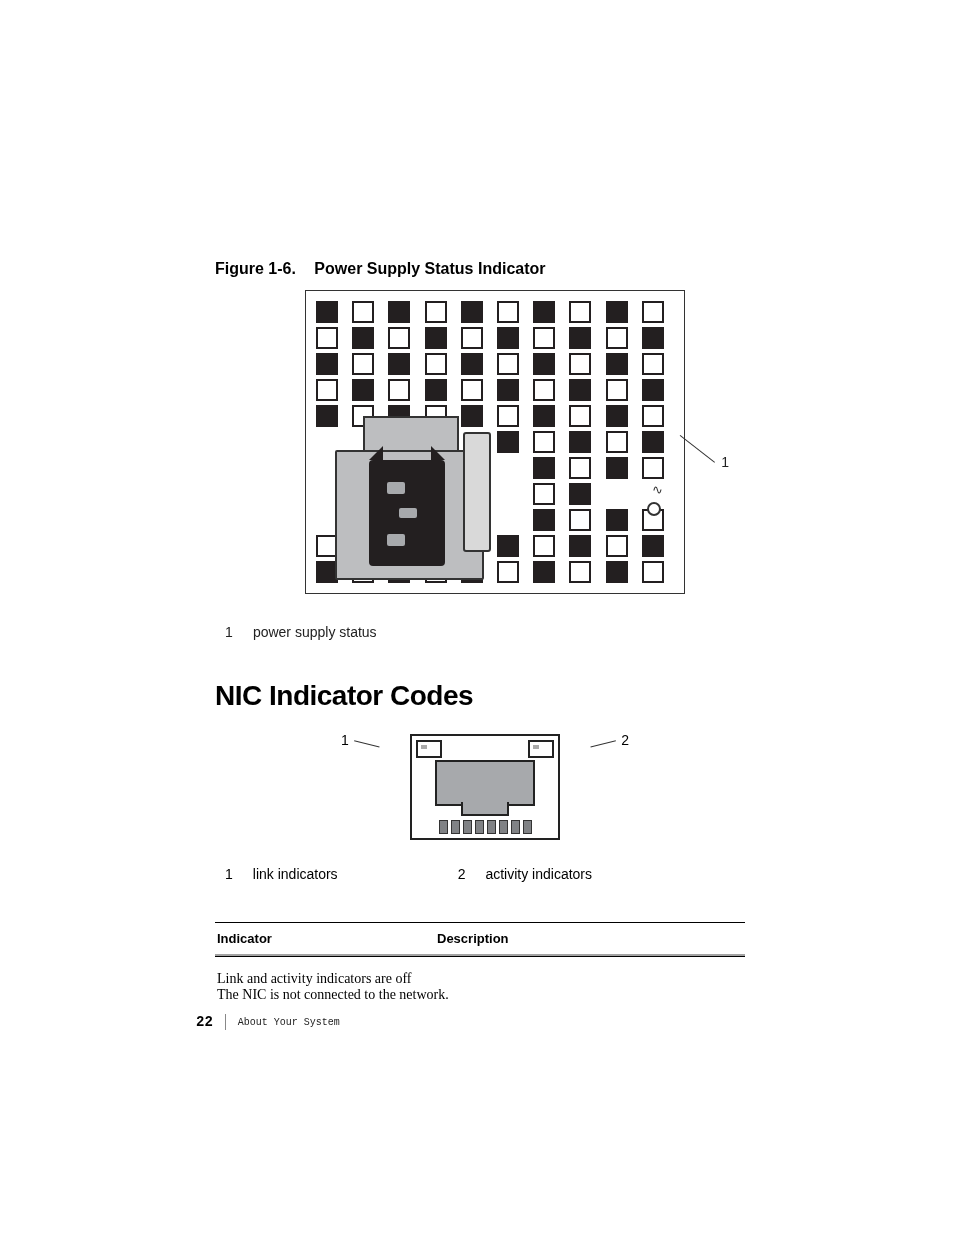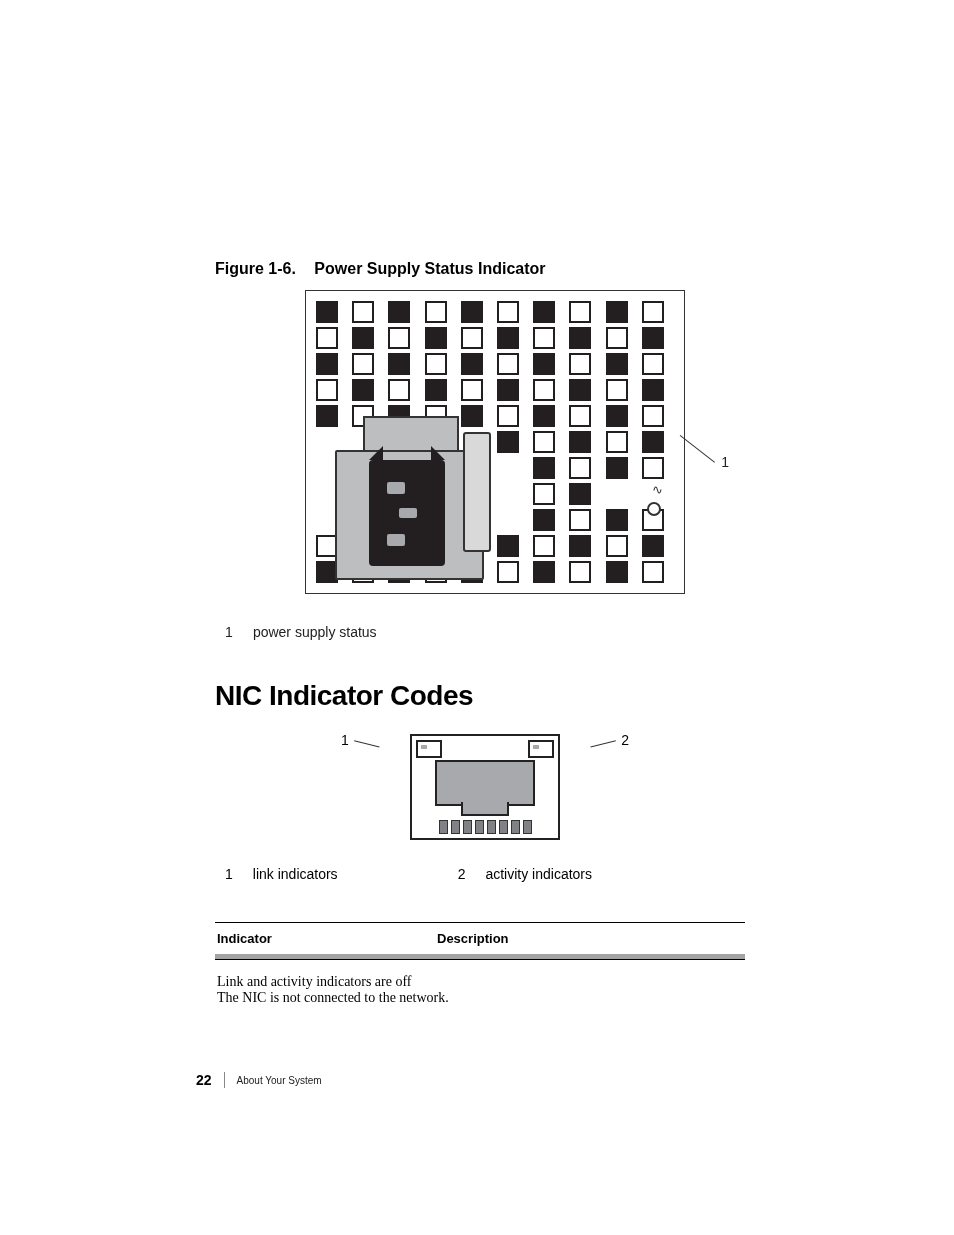--- a/index.html
+++ b/index.html
@@ -289,42 +289,43 @@
   .table-block {
     border-top: 1.5px solid #000;
     border-bottom: 1px solid #000;
     margin-bottom: 6px;
   }
   .table-head {
     display: flex;
     font-weight: bold;
     font-size: 13px;
     padding: 8px 2px;
-    border-bottom: 5px solid #a3a3a3;
+    border-bottom: 2px solid #a3a3a3;
   }
   .th1 { width: 220px; }
   .th2 { flex: 1; }
   .table-row {
     display: flex;
     font-family: Georgia, "Times New Roman", serif;
     font-size: 14px;
     padding: 8px 2px 14px;
     flex-direction: column;
   }
   .td1 { width: 220px; }
   .td2 { flex: 1; }
 
   .footer {
     position: absolute;
     left: 196px;
-    top: 1072px;
+    top: 1014px;
     font-size: 14px;
     display: flex;
     align-items: center;
     gap: 12px;
+    font-family: Liberation Mono, monospace;
   }
   .footer .pgnum { font-weight: bold; }
   .footer .divider { border-left: 1px solid #888; height: 16px; }
   .footer .section { color: #222; font-size: 10px; }
 </style>
 </head>
 <body>
 
 <div class="page">
 

